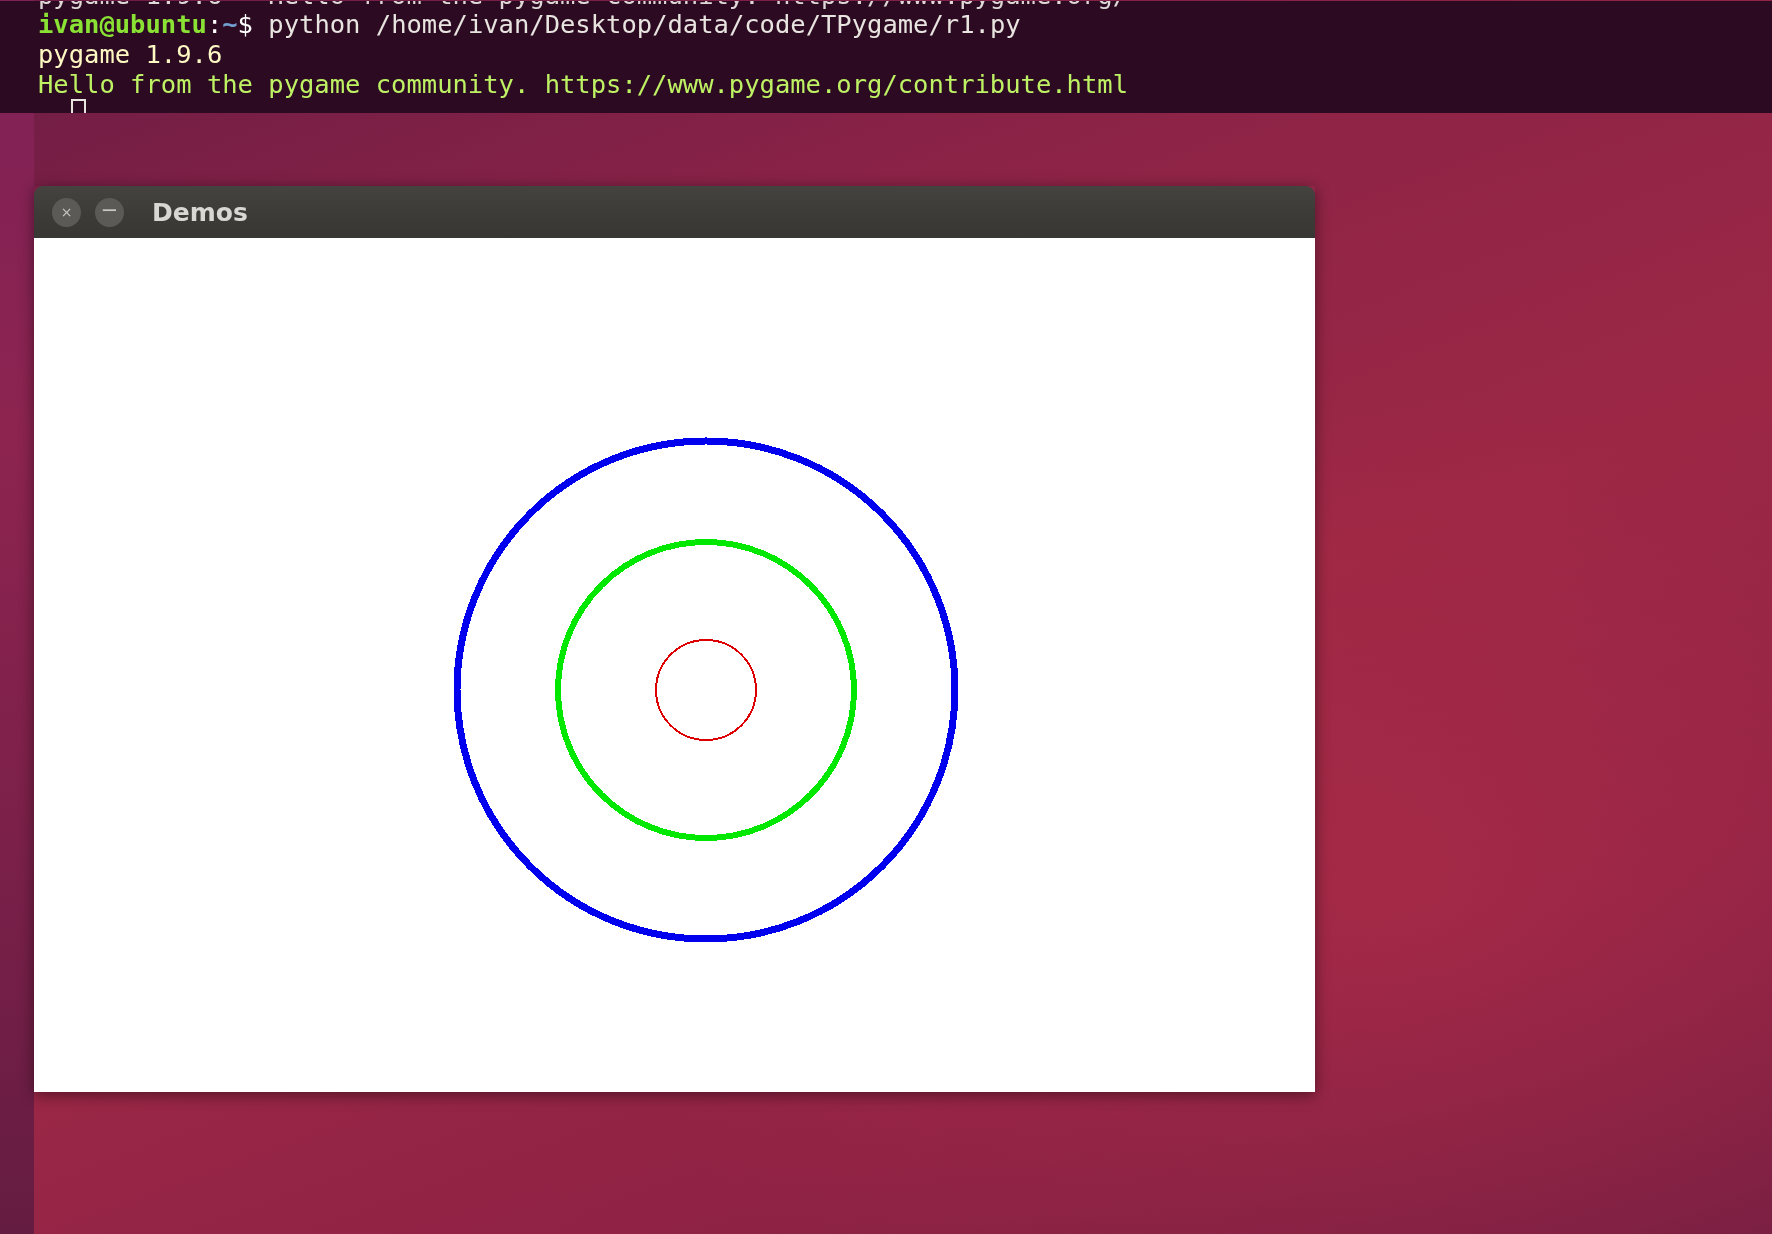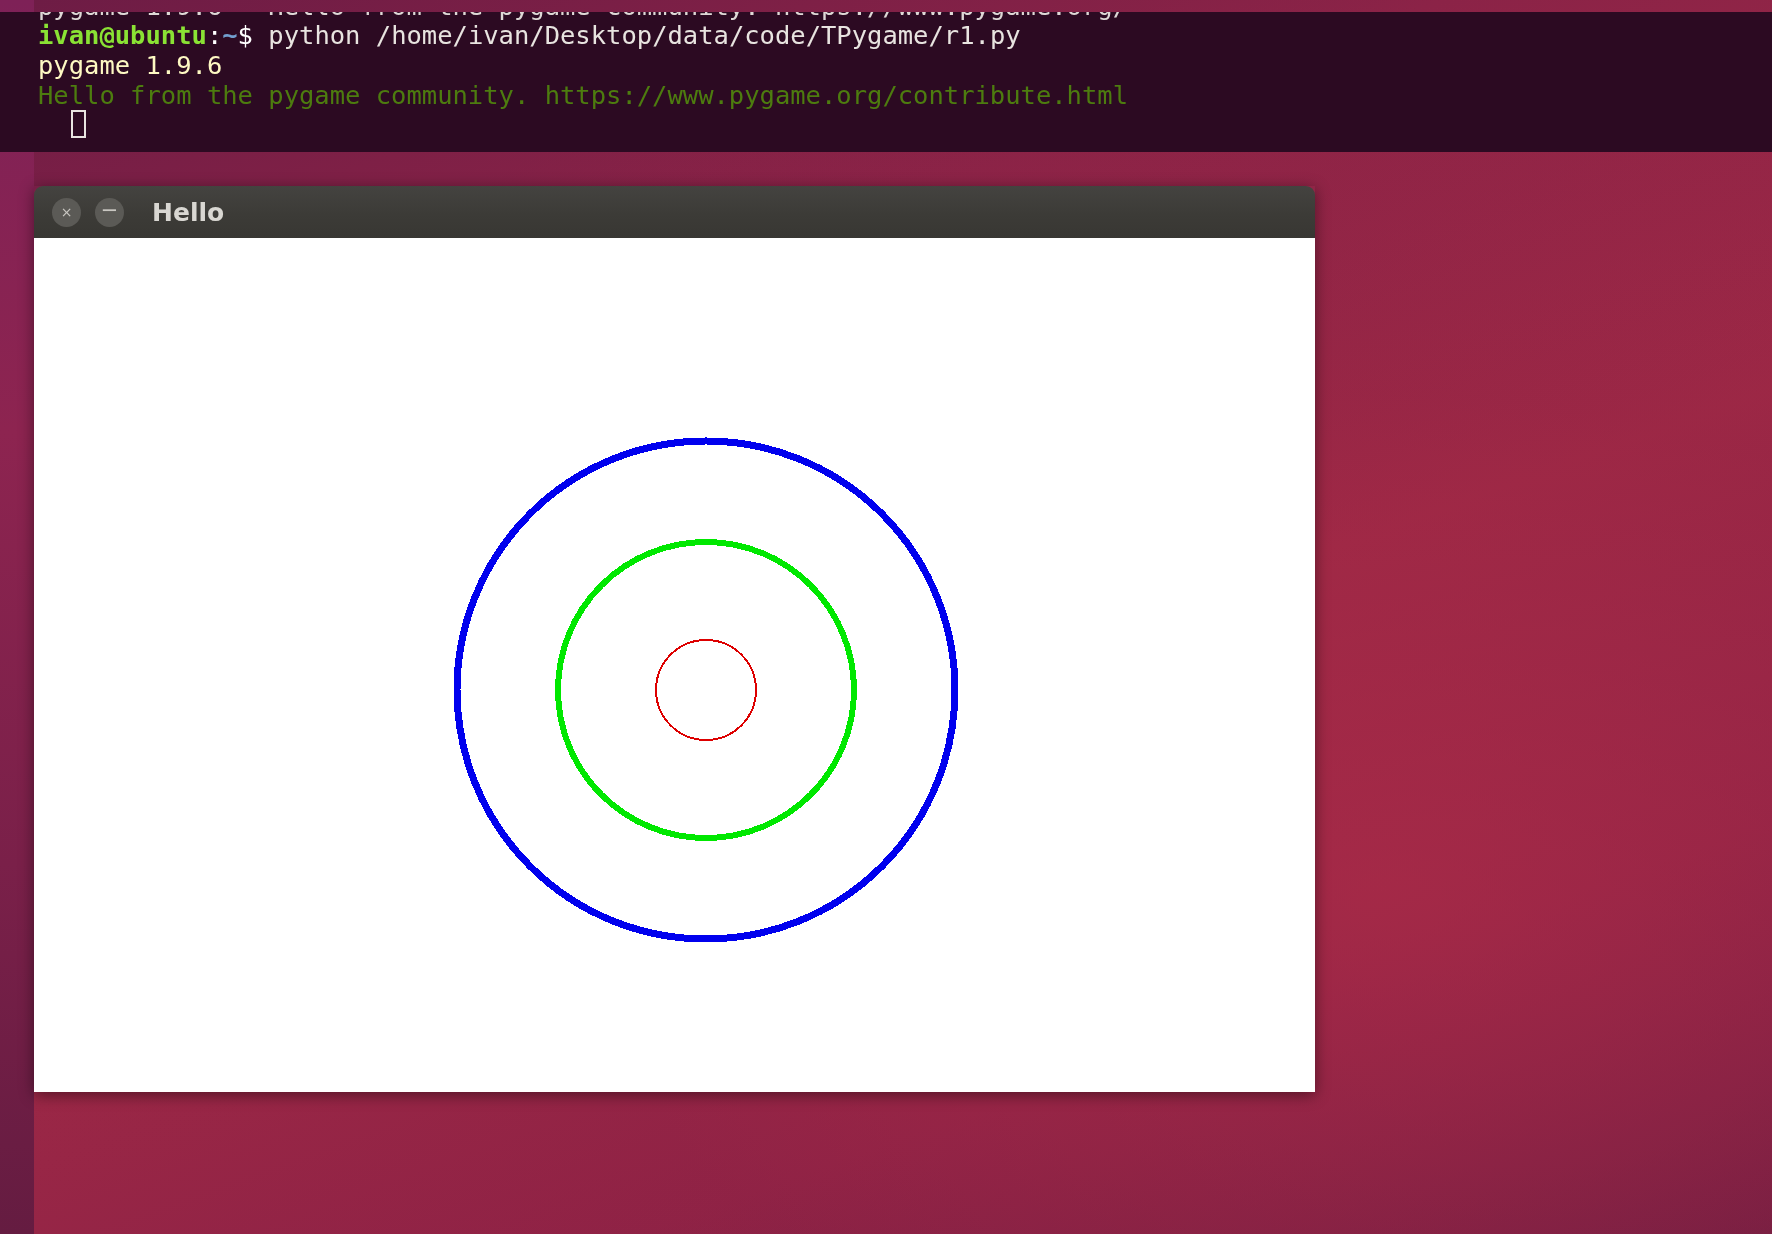--- a/index.html
+++ b/index.html
@@ -26,23 +26,23 @@
   #desktop-left-band {
     position: absolute;
     left: 0; top: 0;
     width: 34px; height: 1234px;
     background: linear-gradient(180deg, #7e2157 0%, #8d2450 35%, #7a2049 70%, #651c41 100%);
   }
 
   
   #terminal {
     position: absolute;
-    left: 0; top: 12px;
+    left: 0; top: 1px;
     width: 1772px;
-    height: 140px;
+    height: 112px;
     background: #2c0a22;
     overflow: hidden;
   }
   #terminal-inner {
     position: absolute;
     left: 34px;
     top: 0;
     right: 0;
     bottom: 0;
     background: #2c0a22;
@@ -146,36 +146,36 @@
 
 <div id="terminal" style="background: rgb(44, 10, 34);">
   <div id="terminal-inner" style="background: rgb(44, 10, 34);">
 
     <div class="term-line" id="term-line-clipped" style="color: rgb(232, 228, 224);">pygame 1.9.6   Hello from the pygame community. https://www.pygame.org/</div>
 
     <div class="term-line" id="term-line-1"><span class="prompt-user" style="color: rgb(138, 226, 52);">ivan@ubuntu</span><span class="prompt-colon">:</span><span class="prompt-path" style="color: rgb(114, 159, 207);">~</span><span class="prompt-dollar">$ </span><span>python /home/ivan/Desktop/data/code/TPygame/r1.py</span></div>
 
     <div class="term-line" id="term-line-2" style="color: #fef9c3;">pygame 1.9.6</div>
 
-    <div class="term-line" id="term-line-3" style="color: #4d7c0f;">Hello from the pygame community. https://www.pygame.org/contribute.html</div>
+    <div class="term-line" id="term-line-3" style="color: #bef264;">Hello from the pygame community. https://www.pygame.org/contribute.html</div>
 
     <div id="term-cursor" style="background: rgb(44, 10, 34);"></div>
   </div>
 </div>
 
 <div id="pygame-window">
 
   <div id="titlebar">
     <div class="win-btn" id="close-button">
       <span class="win-btn-glyph" id="close-glyph">×</span>
     </div>
     <div class="win-btn" id="minimize-button">
       <span class="win-btn-glyph" id="minimize-glyph">−</span>
     </div>
-    <div id="window-title" style="color: rgb(217, 215, 210);">Hello</div>
+    <div id="window-title" style="color: rgb(217, 215, 210);">Demos</div>
   </div>
 
   <div id="canvas-area" style="background: rgb(255, 255, 255);">
     <svg id="pygame-svg" width="1281" height="854" viewBox="0 0 1281 854" shape-rendering="crispEdges">
       <rect id="canvas-bg" x="0" y="0" width="1281" height="854" fill="#ffffff"></rect>
       <circle class="demo-circle" fill="none" cx="672" cy="452" r="249" stroke="#0000ee" stroke-width="7"></circle>
       <circle class="demo-circle" fill="none" cx="672" cy="452" r="148" stroke="#00e800" stroke-width="6"></circle>
       <circle class="demo-circle" fill="none" cx="672" cy="452" r="50" stroke="#dd0000" stroke-width="2"></circle>
     </svg>
   </div>

